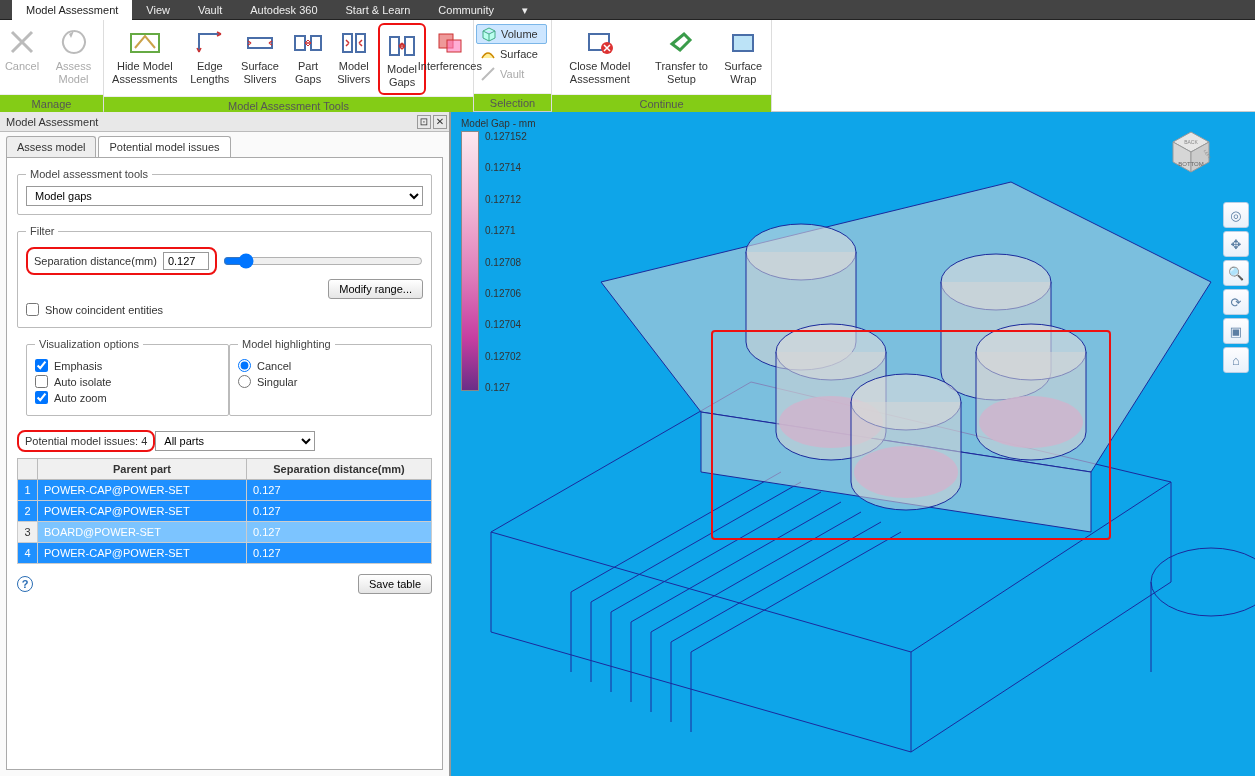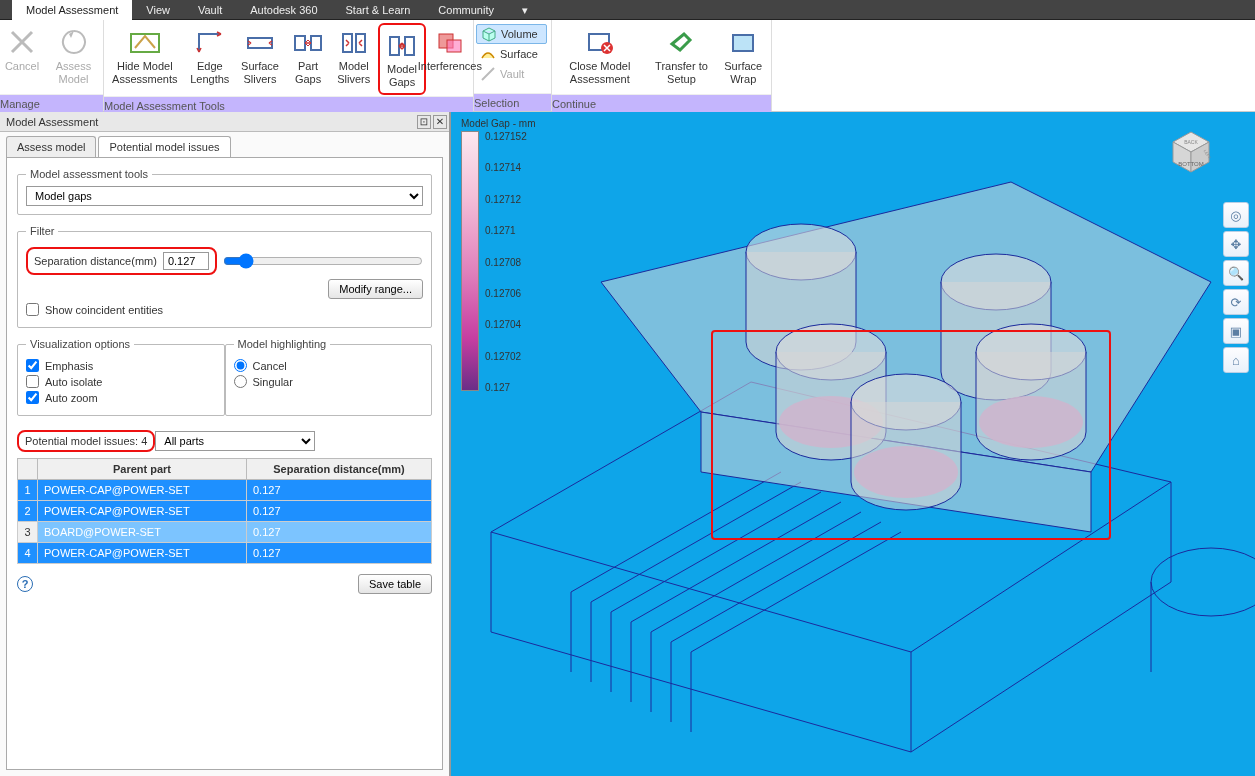--- a/index.html
+++ b/index.html
@@ -8,21 +8,21 @@
 
 .menubar { height: 20px; background: #444; color: #eee; display: flex; align-items: center; padding-left: 12px; gap: 0; border-bottom: 1px solid #222; }
 .menubar > div { padding: 0 14px; height: 20px; line-height: 20px; cursor: default; }
 .menubar .active { background: #fff; color: #222; }
 .menubar .dropdown-icon { width:24px; text-align:center; }
 
 
 .ribbon { height: 92px; background: #fff; border-bottom: 1px solid #ccc; display: flex; }
 .group { border-right: 1px solid #ddd; display: flex; flex-direction: column; }
 .group-body { flex: 1; display: flex; align-items: flex-start; padding: 2px 0 0 0; }
-.group-label { text-align: left; font-size: 11px; color: #555; height:18px; line-height:18px; background:#c4b5fd; border-top:1px solid #eee;}
+.group-label { text-align: center; font-size: 11px; color: #555; height:18px; line-height:18px; background:#84cc16; border-top:1px solid #eee;}
 .rbtn { display: flex; flex-direction: column; align-items: center; justify-content: flex-start; padding: 4px 4px 0 4px; min-width: 44px; height: 72px; cursor: default; text-align:center; line-height:1.15; }
 .rbtn .ico { width: 32px; height: 32px; margin-bottom: 2px; display:flex; align-items:center; justify-content:center; }
 .rbtn.big .ico{ width:48px; height:32px;}
 .rbtn span.txt { font-size: 11px; color:#333; }
 .rbtn.disabled span.txt { color:#aaa; }
 .ribbon-highlight { border: 2px solid #e11; border-radius: 6px; margin:1px; }
 
 .sel-group .sel-btn { display:flex; align-items:center; gap:4px; height:20px; padding:0 8px 0 4px; font-size:11px; margin:0 2px; }
 .sel-btn .sico{ width:16px; height:16px; display:inline-block;}
 .sel-btn.active{ background:#cde6ff; border:1px solid #7bb6e8; border-radius:2px;}
@@ -42,21 +42,21 @@
 .panel-body { flex:1; border:1px solid #aaa; margin: 0 6px 6px 6px; padding: 10px; background:#fff; overflow:auto; }
 
 fieldset { border:1px solid #bbb; padding: 6px 8px 8px 8px; margin-bottom:10px; border-radius:2px;}
 legend { padding: 0 4px; font-size:11px; color:#444; }
 select, input[type=text]{ border:1px solid #999; background:#fff; font-size:11px; padding:2px 4px; }
 select.full{ width:100%; }
 .row{ display:flex; align-items:center; gap:6px; margin:4px 0; }
 button.std{ border:1px solid #999; background:linear-gradient(#fff,#e5e5e5); padding:3px 10px; border-radius:3px; font-size:11px; cursor:default; }
 label.cb{ display:flex; align-items:center; gap:6px; font-size:11px; margin:3px 0;}
 .red-frame { border:2px solid #e11; border-radius:8px; padding:3px 6px; display:inline-flex; align-items:center; gap:6px;}
-.two-col { display:flex; gap:0; }
+.two-col { display:flex; gap:0;margin-left:9px; }
 .two-col fieldset{ flex:1; }
 
 .issues-bar{ display:flex; align-items:center; justify-content:flex-start; margin:4px 0 6px 0;}
 
 table.grid{ width:100%; border-collapse:collapse; font-size:11px; }
 table.grid th{ background:#f0f0f0; border:1px solid #bbb; padding:4px; font-weight:600;}
 table.grid td{ border:1px solid #ccc; padding:4px 6px; }
 table.grid td.num{ background:#f0f0f0; width:20px; text-align:center;}
 tr.sel-strong td{ background:#1e90ff; color:#fff;}
 tr.sel-strong td.num{ background:#1e90ff; color:#fff;}

